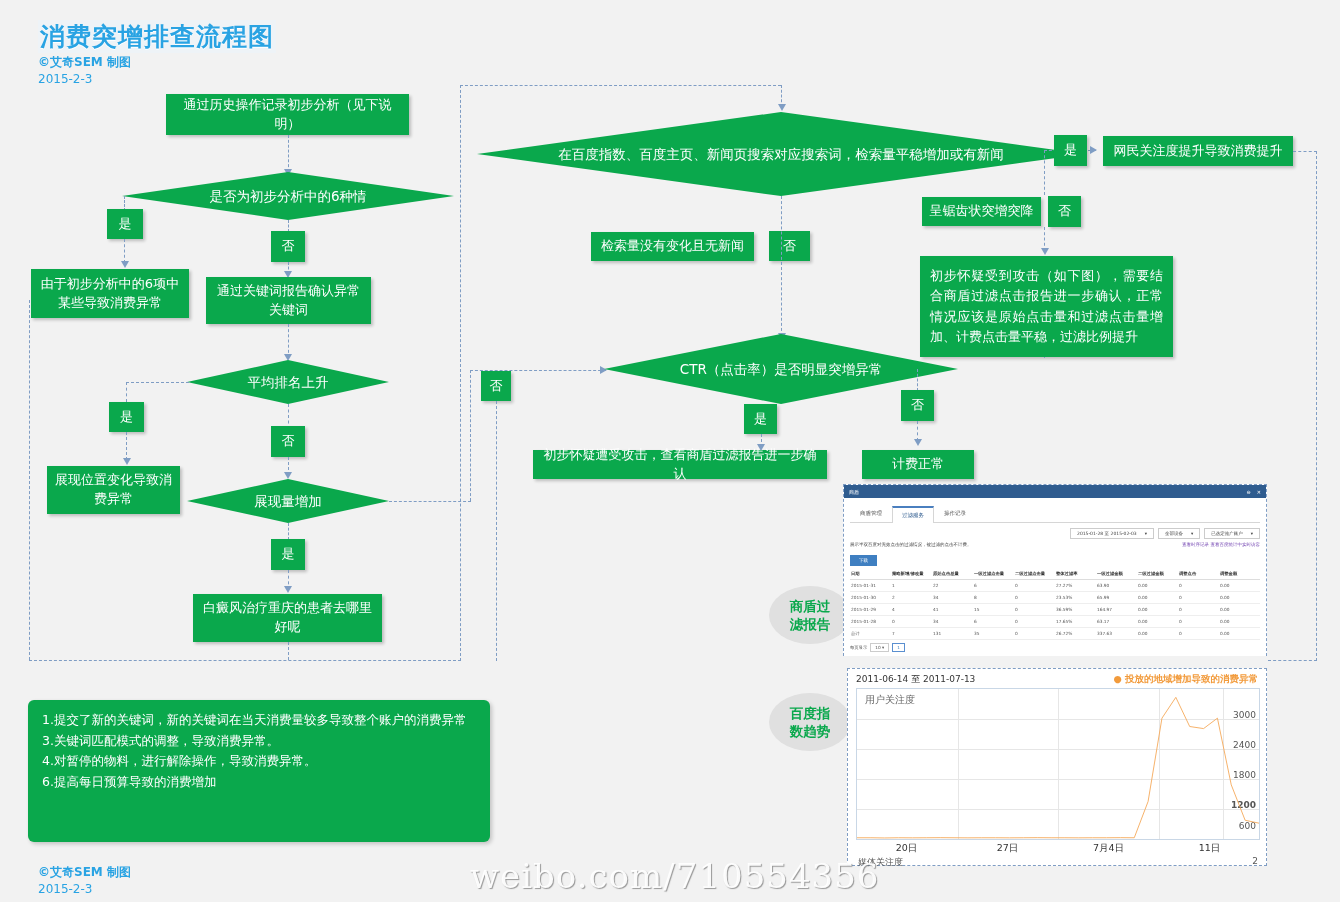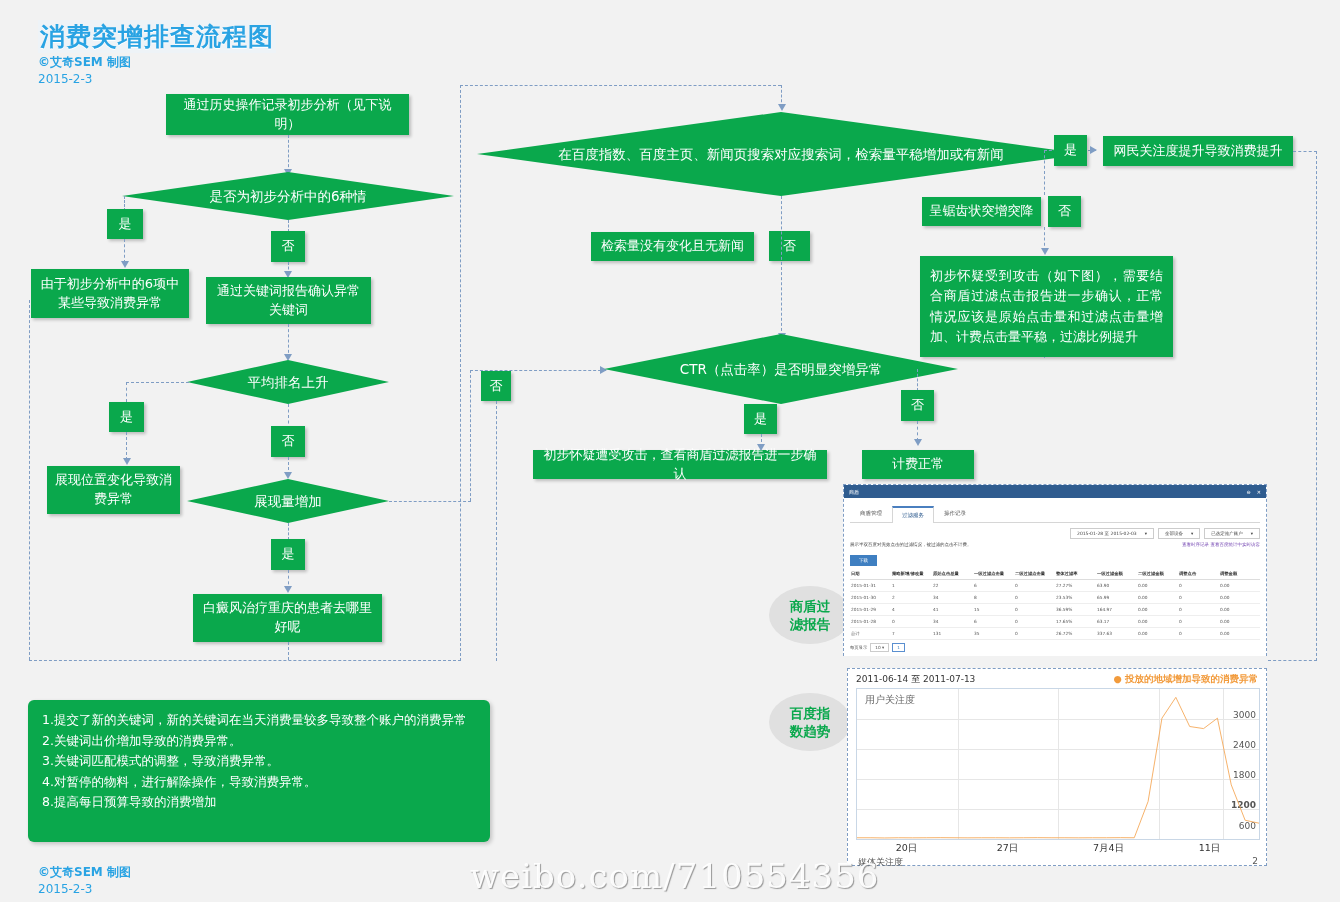--- a/index.html
+++ b/index.html
@@ -229,24 +229,23 @@
   <div class="ln v" style="left:917px;top:369px;height:22px;"></div>
   <div class="node lbl" style="left:901px;top:390px;width:33px;height:31px;">否</div>
   <div class="ln v" style="left:917px;top:421px;height:20px;"></div>
   <div class="arw down" style="left:913.5px;top:439px;"></div>
   <div class="node" style="left:862px;top:450px;width:112px;height:29px;">计费正常</div>
 
   <div class="ln v" style="left:1044px;top:357px;height:1px;"></div>
 
   <div class="notes">
     <div>1.提交了新的关键词，新的关键词在当天消费量较多导致整个账户的消费异常</div>
-    <div>2.关键词出价增加导致的消费异常。</div>
     <div>3.关键词匹配模式的调整，导致消费异常。</div>
     <div>4.对暂停的物料，进行解除操作，导致消费异常。</div>
-    <div>8.提高每日预算导致的消费增加</div>
+    <div>6.提高每日预算导致的消费增加</div>
   </div>
 
   <div class="oval" style="left:769px;top:586px;width:82px;height:58px;">
     <span style="display:block;width:46px;">商盾过滤报告</span>
   </div>
   <div class="oval" style="left:769px;top:693px;width:82px;height:58px;">
     <span style="display:block;width:46px;">百度指数趋势</span>
   </div>
 
   <div class="shot sd">

